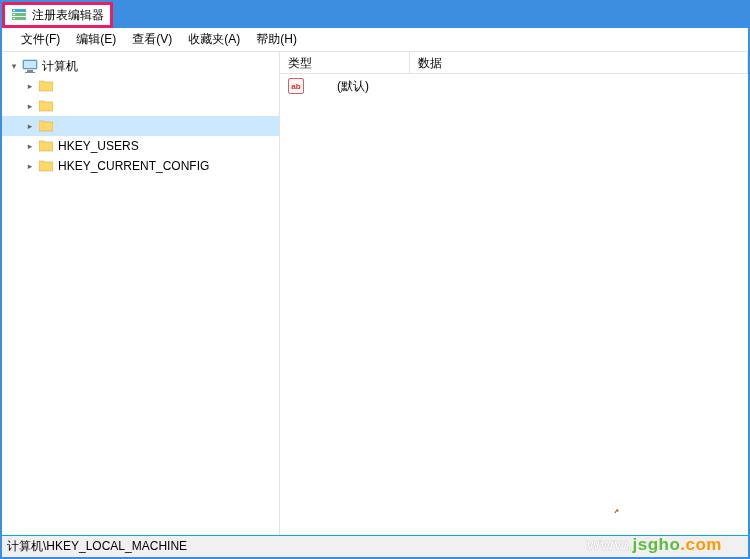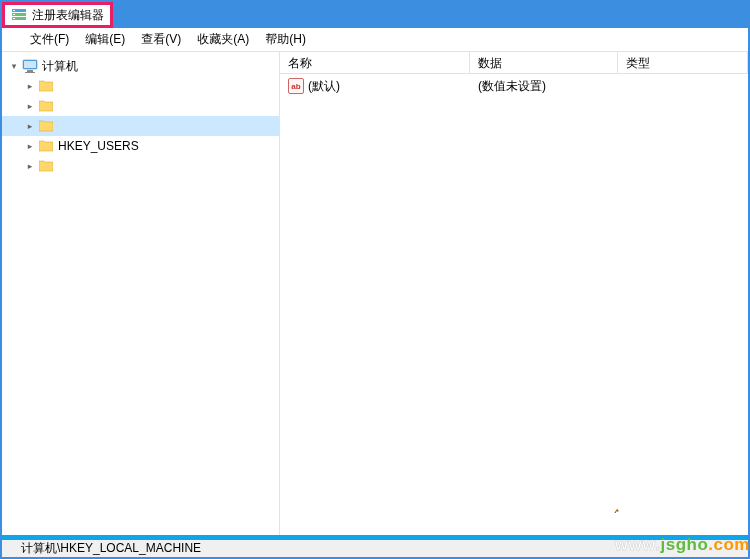--- a/index.html
+++ b/index.html
@@ -5,21 +5,21 @@
     * { margin: 0; padding: 0; box-sizing: border-box; font-family: "Microsoft YaHei", "Segoe UI", sans-serif; }
     body { width: 750px; height: 559px; background: #fff; position: relative; overflow: hidden; }
     
     .outer-frame { width: 750px; height: 559px; border: 2px solid #3b8ee0; background: #fff; display: flex; flex-direction: column; }
     
     .titlebar { height: 26px; background: #3b8ee0; display: flex; align-items: stretch; }
     .titlebar-highlight { background: #fff; border: 3px solid #e91e63; display: flex; align-items: center; padding: 0 6px; height: 26px; }
     .titlebar-icon { width: 16px; height: 16px; margin-right: 5px; display: inline-flex; }
     .titlebar-text { font-size: 12px; color: #000; }
     
-    .menubar { height: 24px; background: #fff; display: flex; align-items: center; padding-left: 20px; border-bottom: 1px solid #e3e3e3; font-size: 12px; }
+    .menubar { height: 24px; background: #fff; display: flex; align-items: center; padding-left: 11px; border-bottom: 1px solid #e3e3e3; font-size: 12px; }
     .menu-item { padding: 2px 8px; cursor: default; }
     
     .content { flex: 1; display: flex; overflow: hidden; }
     
     .tree-panel { width: 278px; background: #fff; border-right: 1px solid #e3e3e3; padding: 4px 0; overflow: auto; }
     .tree-node { display: flex; align-items: center; height: 20px; font-size: 12px; cursor: default; padding-left: 4px; }
     .tree-node.root { padding-left: 6px; }
     .tree-node.child { padding-left: 22px; }
     .tree-node.selected { background: #cce8ff; }
     .tree-expand { width: 12px; height: 12px; display: inline-flex; align-items: center; justify-content: center; margin-right: 2px; color: #666; font-size: 9px; }
@@ -29,29 +29,29 @@
     
     .list-panel { flex: 1; background: #fff; display: flex; flex-direction: column; }
     .list-header { height: 22px; display: flex; border-bottom: 1px solid #e3e3e3; font-size: 12px; background: #fff; }
     .list-header-col { padding: 3px 8px; border-right: 1px solid #e3e3e3; cursor: default; }
     .col-name { width: 190px; }
     .col-type { width: 130px; }
     .col-data { flex: 1; }
     .list-body { flex: 1; padding: 2px 0; }
     .list-row { display: flex; height: 20px; font-size: 12px; align-items: center; }
     .list-cell { padding: 0 8px; display: flex; align-items: center; }
-    .list-cell.col-name { width: 190px; }
+    .list-cell.col-name { width: 190px; gap: 29px; }
     .list-cell.col-type { width: 130px; }
     .list-cell.col-data { flex: 1; }
     .value-icon { width: 16px; height: 16px; margin-right: 4px; border: 1px solid #cc6666; border-radius: 2px; display: inline-flex; align-items: center; justify-content: center; font-size: 8px; font-weight: bold; color: #cc3333; background: #fff5f5; }
     
-    .statusbar { height: 22px; border-top: 5px solid #0ea5e9; background: #f0f0f0; font-size: 12px; display: flex; align-items: center; padding-left: 19px; }
+    .statusbar { height: 22px; border-top: 1px solid #0ea5e9; background: #f0f0f0; font-size: 12px; display: flex; align-items: center; padding-left: 5px; }
     
     .watermark-green { position: absolute; right: 10px; bottom: 20px; font-size: 34px; font-weight: 900; color: #a16207; -webkit-text-stroke: 2px #fff; font-style: italic; letter-spacing: 2px; pointer-events: none; font-family: "Microsoft YaHei", sans-serif; }
-    .watermark-url { position: absolute; right: 0; bottom: 4px; font-size: 17px; font-weight: bold; pointer-events: none; letter-spacing: 0.5px; }
+    .watermark-url { position: absolute; right: 28px; bottom: 4px; font-size: 17px; font-weight: bold; pointer-events: none; letter-spacing: 0.5px; }
     .watermark-url .w { color: #fff; -webkit-text-stroke: 0.5px #ccc; }
     .watermark-url .d { color: #5EBD3E; }
     .watermark-url .c { color: #FF9800; }
   </style>
 </head>
 <body>
 
 <div class="outer-frame">
 
   <div class="titlebar">
@@ -127,37 +127,36 @@
             </span>
             <span>HKEY_USERS</span>
           </div>
           <div class="tree-node child">
             <span class="tree-expand">▸</span>
             <span class="tree-icon folder-icon">
               <svg viewBox="0 0 14 12">
                 <path d="M0 1 L5 1 L6 2 L14 2 L14 11 L0 11 Z" fill="#ffd869" stroke="#c9a33a" stroke-width="0.5"></path>
               </svg>
             </span>
+            <span>HKEY_CURRENT_CONFIG</span>
           </div>
         </div>
     </div>
 
     <div class="list-panel">
       <div class="list-header">
-        <div class="list-header-col col-name">名称</div>
+        <div class="list-header-col col-type">类型</div>
         <div class="list-header-col col-data">数据</div>
-        <div class="list-header-col col-type">类型</div>
       </div>
       <div class="list-body" id="list-body">
           <div class="list-row">
             <div class="list-cell col-name">
               <span class="value-icon">ab</span>
               <span>(默认)</span>
             </div>
-            <div class="list-cell col-data">(数值未设置)</div>
           </div>
         </div>
     </div>
 
   </div>
 
   <div class="statusbar">
     <span>计算机\HKEY_LOCAL_MACHINE</span>
   </div>
 </div>

